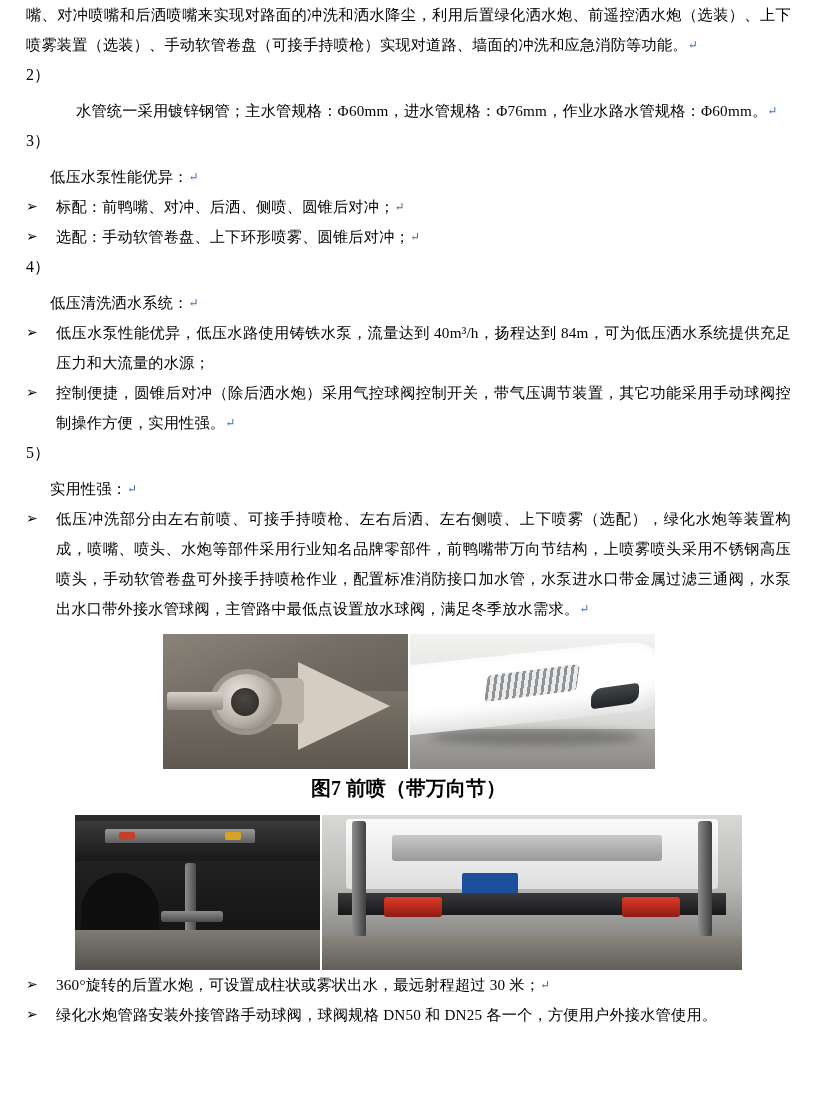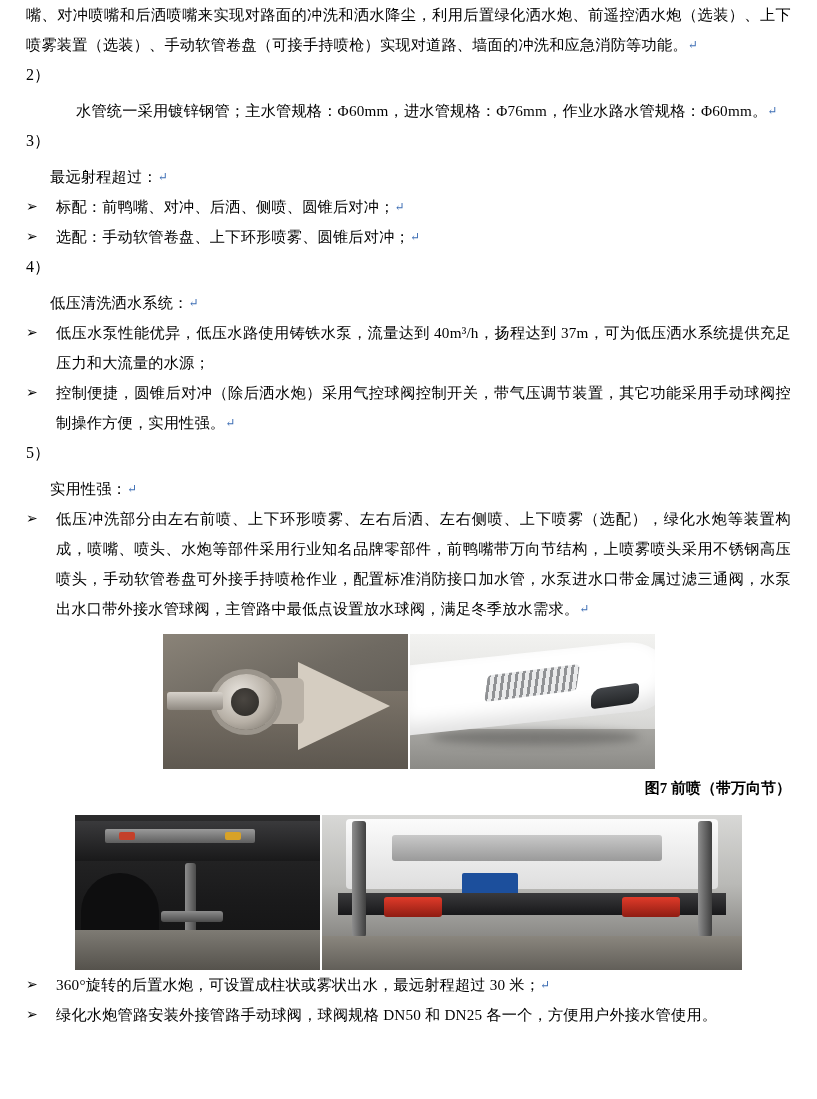--- a/index.html
+++ b/index.html
@@ -72,25 +72,25 @@
   .figure {
     margin: 8px 0 0 0;
     text-align: center;
   }
   .fig-images {
     display: flex;
     justify-content: center;
     gap: 2px;
   }
   .fig-caption {
-    font-size: 15px;
+    font-size: 20px;
     font-weight: bold;
     line-height: 30px;
     margin-top: 4px;
-    text-align: right;
+    text-align: center;
     font-family: "Liberation Serif", "DejaVu Serif", serif;
   }
   
   .fig7-wrap { margin-top: 10px; }
   .fig7-left {
     position: relative;
     width: 245px;
     height: 135px;
     overflow: hidden;
     background: linear-gradient(160deg, #8a8378 0%, #6f6a62 40%, #56524c 100%);
@@ -283,21 +283,21 @@
   <div class="num-row">
     <span class="num-mark wide">2）</span>
     <p class="num-text">
       <span>水管统一采用镀锌钢管；主水管规格：Φ60mm，进水管规格：Φ76mm，作业水路水管规格：Φ60mm。</span><span class="pilcrow">↵</span>
     </p>
   </div>
 
   <div class="num-row">
     <span class="num-mark">3）</span>
     <p class="num-text">
-      <span>最远射程超过：</span><span class="pilcrow">↵</span>
+      <span>低压水泵性能优异：</span><span class="pilcrow">↵</span>
     </p>
   </div>
 
   <div class="bullet-row">
     <span class="bullet-mark">➢</span>
     <p class="bullet-text">
       <span>标配：前鸭嘴、对冲、后洒、侧喷、圆锥后对冲；</span><span class="pilcrow">↵</span>
     </p>
   </div>
 
@@ -311,42 +311,42 @@
   <div class="num-row">
     <span class="num-mark">4）</span>
     <p class="num-text">
       <span>低压清洗洒水系统：</span><span class="pilcrow">↵</span>
     </p>
   </div>
 
   <div class="bullet-row">
     <span class="bullet-mark">➢</span>
     <p class="bullet-text">
-      <span>低压水泵性能优异，低压水路使用铸铁水泵，流量达到 40m³/h，扬程达到 37m，可为低压洒水系统提供充足压力和大流量的水源；</span>
+      <span>低压水泵性能优异，低压水路使用铸铁水泵，流量达到 40m³/h，扬程达到 84m，可为低压洒水系统提供充足压力和大流量的水源；</span>
     </p>
   </div>
 
   <div class="bullet-row">
     <span class="bullet-mark">➢</span>
     <p class="bullet-text">
       <span>控制便捷，圆锥后对冲（除后洒水炮）采用气控球阀控制开关，带气压调节装置，其它功能采用手动球阀控制操作方便，实用性强。</span><span class="pilcrow">↵</span>
     </p>
   </div>
 
   <div class="num-row">
     <span class="num-mark">5）</span>
     <p class="num-text">
       <span>实用性强：</span><span class="pilcrow">↵</span>
     </p>
   </div>
 
   <div class="bullet-row">
     <span class="bullet-mark">➢</span>
     <p class="bullet-text">
-      <span>低压冲洗部分由左右前喷、上下环形喷雾、左右后洒、左右侧喷、上下喷雾（选配），绿化水炮等装置构成，喷嘴、喷头、水炮等部件采用行业知名品牌零部件，前鸭嘴带万向节结构，上喷雾喷头采用不锈钢高压喷头，手动软管卷盘可外接手持喷枪作业，配置标准消防接口加水管，水泵进水口带金属过滤三通阀，水泵出水口带外接水管球阀，主管路中最低点设置放水球阀，满足冬季放水需求。</span><span class="pilcrow">↵</span>
+      <span>低压冲洗部分由左右前喷、可接手持喷枪、左右后洒、左右侧喷、上下喷雾（选配），绿化水炮等装置构成，喷嘴、喷头、水炮等部件采用行业知名品牌零部件，前鸭嘴带万向节结构，上喷雾喷头采用不锈钢高压喷头，手动软管卷盘可外接手持喷枪作业，配置标准消防接口加水管，水泵进水口带金属过滤三通阀，水泵出水口带外接水管球阀，主管路中最低点设置放水球阀，满足冬季放水需求。</span><span class="pilcrow">↵</span>
     </p>
   </div>
 
   <div class="figure fig7-wrap">
     <div class="fig-images">
       <div class="fig7-left">
         <div class="floor"></div>
         <div class="cone"></div>
         <div class="cone2"></div>
         <div class="hub"></div>

